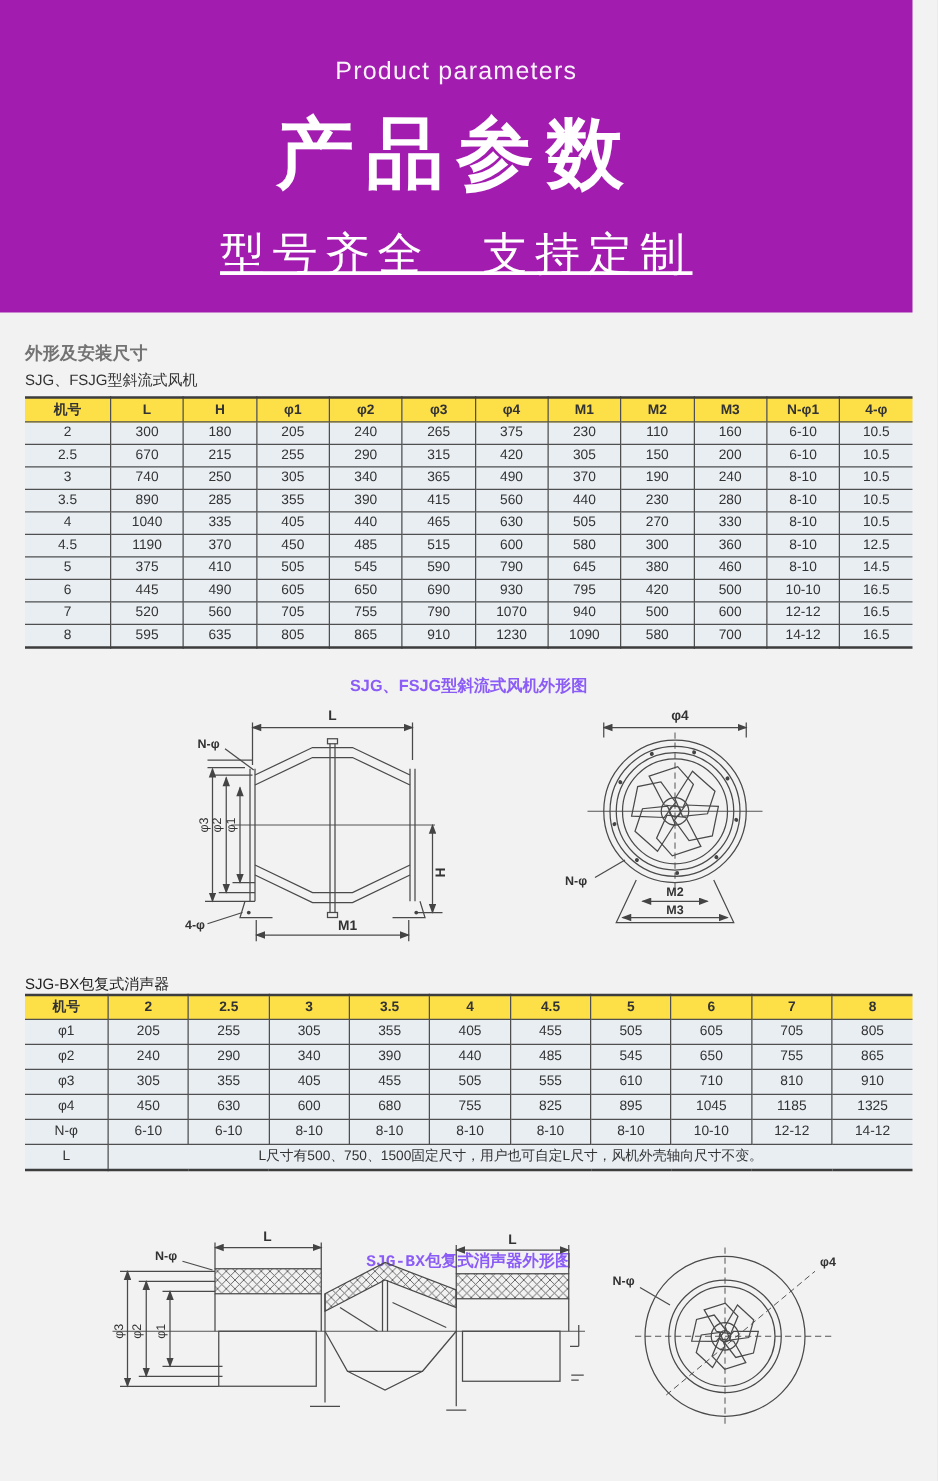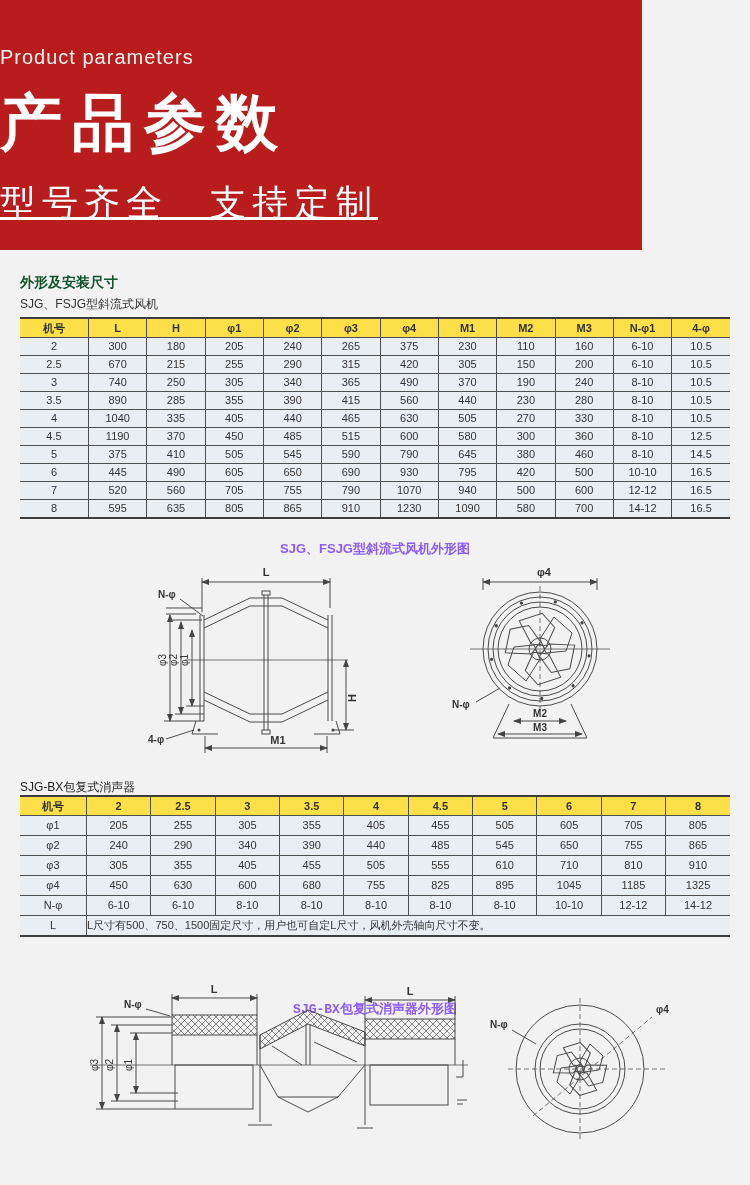--- a/index.html
+++ b/index.html
@@ -1,39 +1,39 @@
 <!DOCTYPE html>
 <html><head>
 <meta charset="utf-8">
 <style>
   html,body{margin:0;padding:0;background:#e5e5e6;}
   #page{position:relative;width:750px;height:1185px;margin:0 auto;background:#f2f2f3;
         font-family:"Liberation Sans","DejaVu Sans",sans-serif;overflow:hidden;}
   .abs{position:absolute;}
   
-  .banner{left:0;top:0;width:642px;height:250px;background:#b91c1c;color:#fff;text-align:left;}
+  .banner{left:0;top:0;width:730px;height:250px;background:#a21caf;color:#fff;text-align:center;}
   .eyebrow{padding-top:46px;font-size:20px;font-weight:300;letter-spacing:1px;color:rgba(255,255,255,.95);}
   .btitle{margin-top:12px;font-size:62px;font-weight:bold;letter-spacing:10px;}
   .bsub{margin-top:14px;font-size:36px;font-weight:300;letter-spacing:6px;text-decoration:underline;}
   
-  .h-bold{left:20px;top:274px;font-size:14px;font-weight:bold;color:#14532d;}
+  .h-bold{left:20px;top:274px;font-size:14px;font-weight:bold;color:#737373;}
   .h-sub{left:20px;top:296px;font-size:12px;color:#333;}
   .h-sil{left:20px;top:779px;font-size:12px;font-weight:normal;color:#222;}
   .dtitle{left:0;width:750px;text-align:center;font-size:13px;font-weight:bold;color:#8b5cf6;}
   
   table{position:absolute;left:20px;border-collapse:collapse;table-layout:fixed;width:710px;
         font-size:11px;color:#333;text-align:center;background:#e9eef3;
         border-top:2px solid #3d3d3d;border-bottom:2px solid #3d3d3d;}
   th,td{border:1px solid #4f4f4f;border-left:0;padding:0;line-height:1.1;}
   th:last-child,td:last-child{border-right:0;}
   th{background:#fde047;font-weight:bold;height:18px;}
   #t1{top:317px;} #t1 td{height:17px;}
   #t2{top:795px;} #t2 td{height:19px;}
   #t1 th:first-child{width:68px;} #t2 th:first-child{width:66px;}
-  td.note{text-align:left;}
+  td.note{text-align:center;}
   
   svg{position:absolute;left:20px;}
   #d1{top:558px;} #d2{top:982px;}
   svg text{font-family:"Liberation Sans","DejaVu Sans",sans-serif;font-size:11px;fill:#333;stroke:none;}
   svg text.sm{font-size:10px;} svg text.b{font-weight:bold;}
 </style>
 </head>
 <body>
 
 <div id="page">

